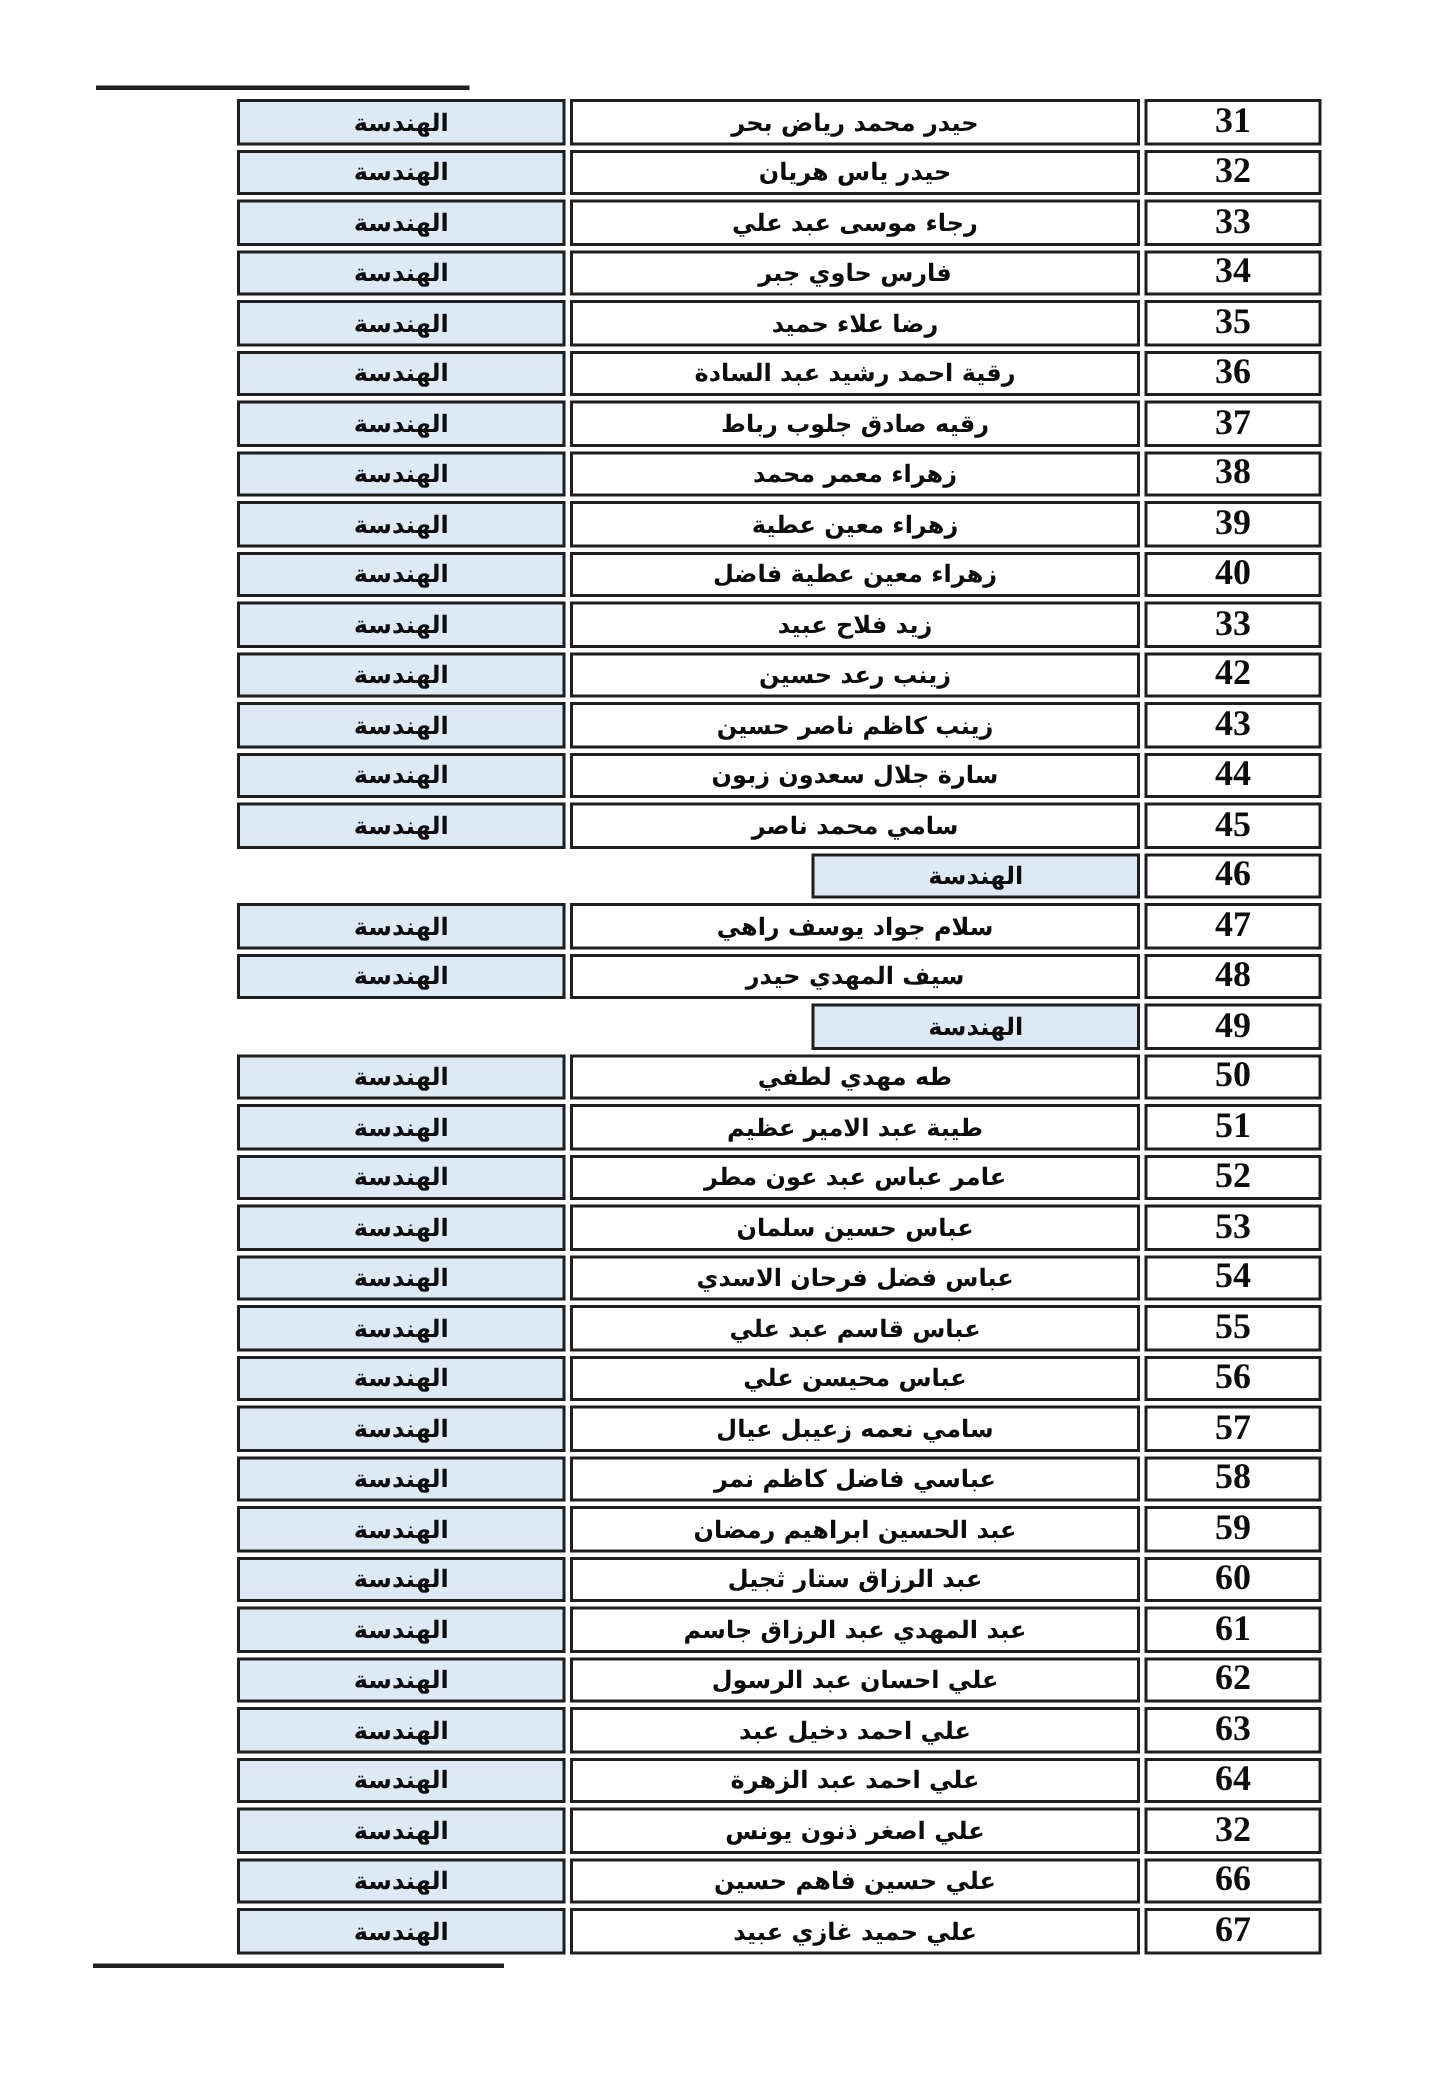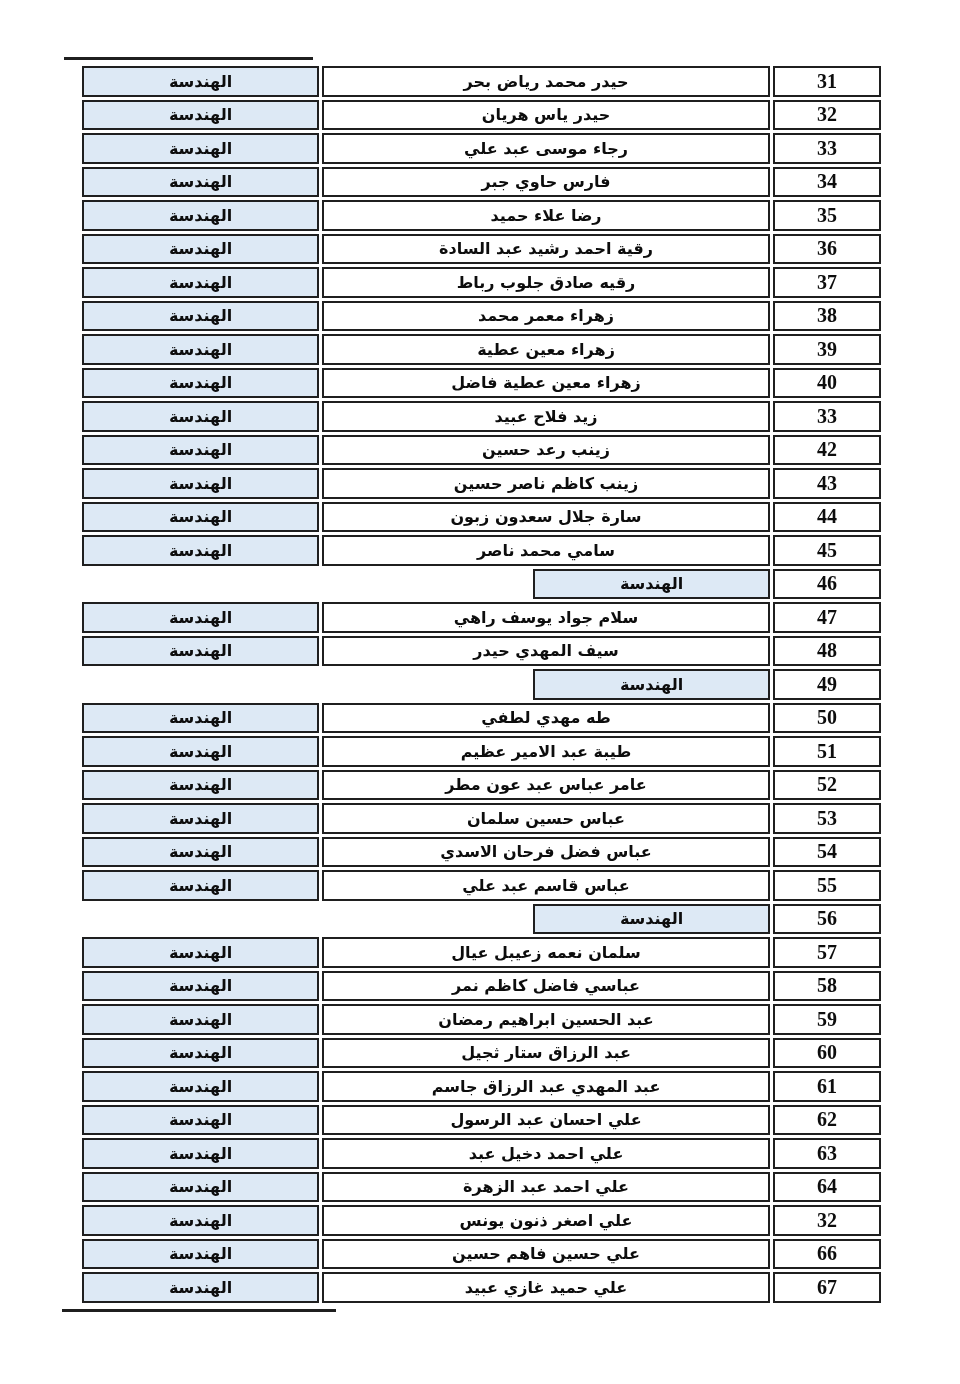--- a/index.html
+++ b/index.html
@@ -38,33 +38,33 @@
     border: 2px solid #1f1f1f;
     display: flex;
     align-items: center;
     justify-content: center;
     background: #ffffff;
     color: #0d0d0d;
     overflow: hidden;
     white-space: nowrap;
   }
   .cell-number {
-    width: 108px;
+    width: 118px;
     font-family: "Liberation Serif", "DejaVu Serif", serif;
     font-weight: 700;
-    font-size: 20px;
+    font-size: 24px;
     direction: ltr;
   }
   .cell-name {
-    width: 448px;
+    width: 380px;
     font-weight: 700;
     font-size: 16px;
   }
   .cell-dept {
-    width: 237px;
+    width: 219px;
     background: #dde9f5;
     font-weight: 700;
     font-size: 16px;
   }
   .border-fragment {
     position: absolute;
     background: #1f1f1f;
   }
   .fragment-top {
     left: 64px;
@@ -230,26 +230,27 @@
   </div>
 
   <div class="roster-row">
     <div class="cell cell-number">55</div>
     <div class="cell cell-name">عباس قاسم عبد علي</div>
     <div class="cell cell-dept">الهندسة</div>
   </div>
 
   <div class="roster-row">
     <div class="cell cell-number">56</div>
+    <div class="cell cell-name">عباس محيسن علي</div>
     <div class="cell cell-dept">الهندسة</div>
   </div>
 
   <div class="roster-row">
     <div class="cell cell-number">57</div>
-    <div class="cell cell-name">سلمان نعمه زعيبل عيال</div>
+    <div class="cell cell-name">سامي نعمه زعيبل عيال</div>
     <div class="cell cell-dept">الهندسة</div>
   </div>
 
   <div class="roster-row">
     <div class="cell cell-number">58</div>
     <div class="cell cell-name">عباسي فاضل كاظم نمر</div>
     <div class="cell cell-dept">الهندسة</div>
   </div>
 
   <div class="roster-row">

